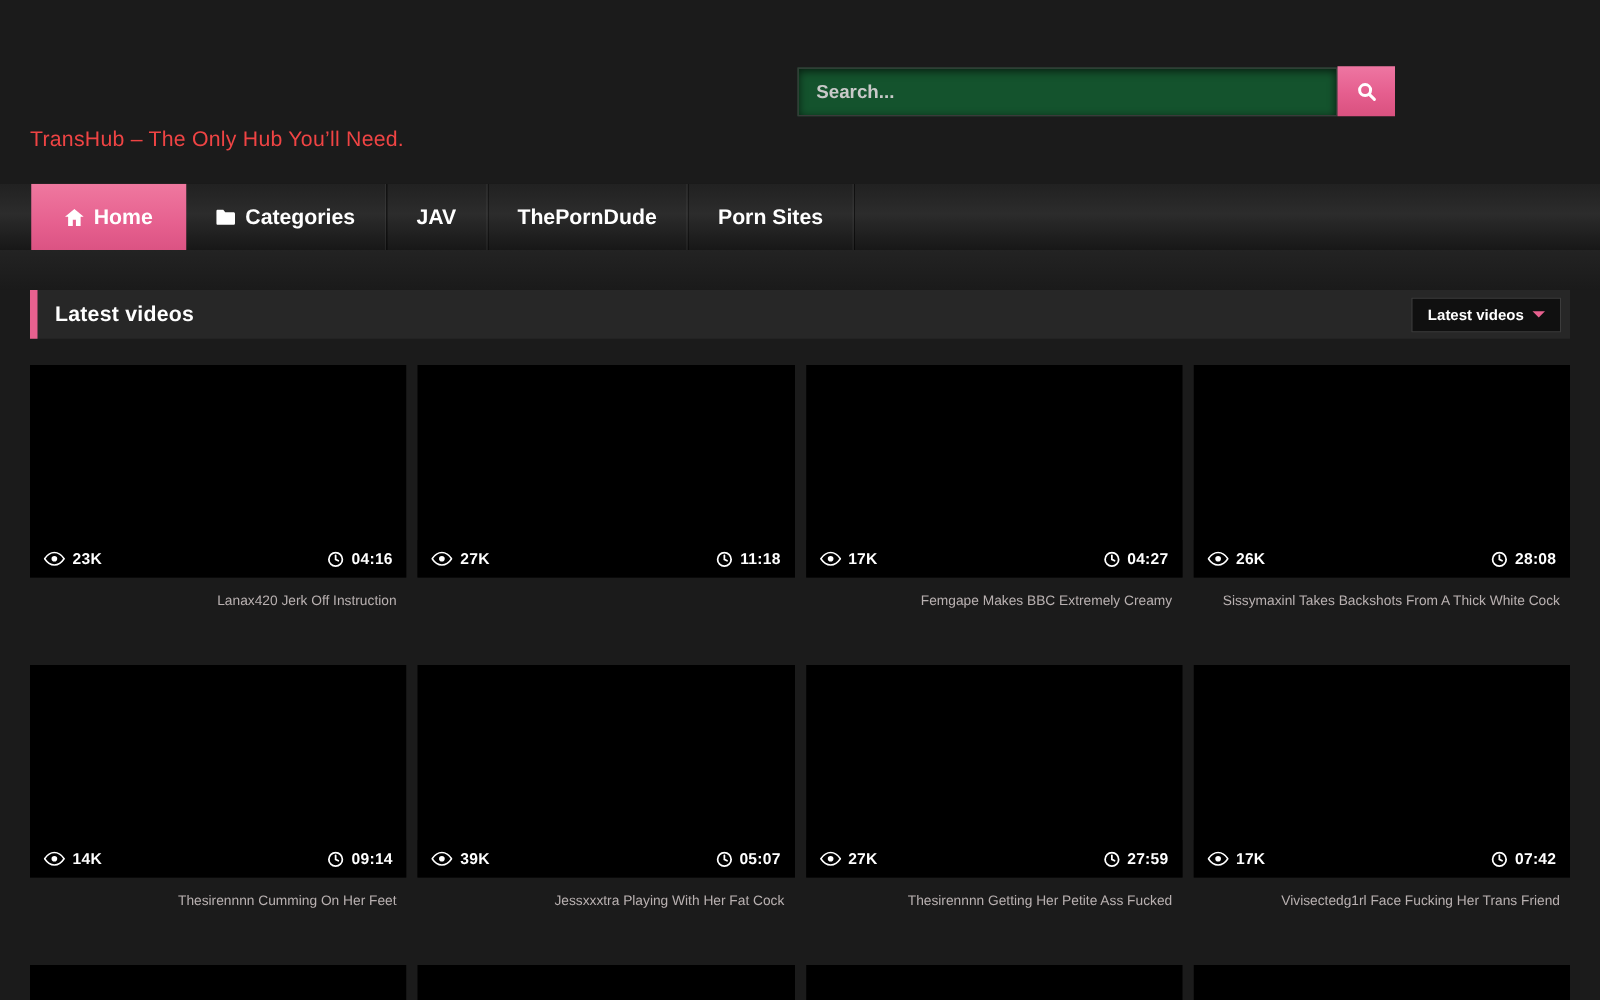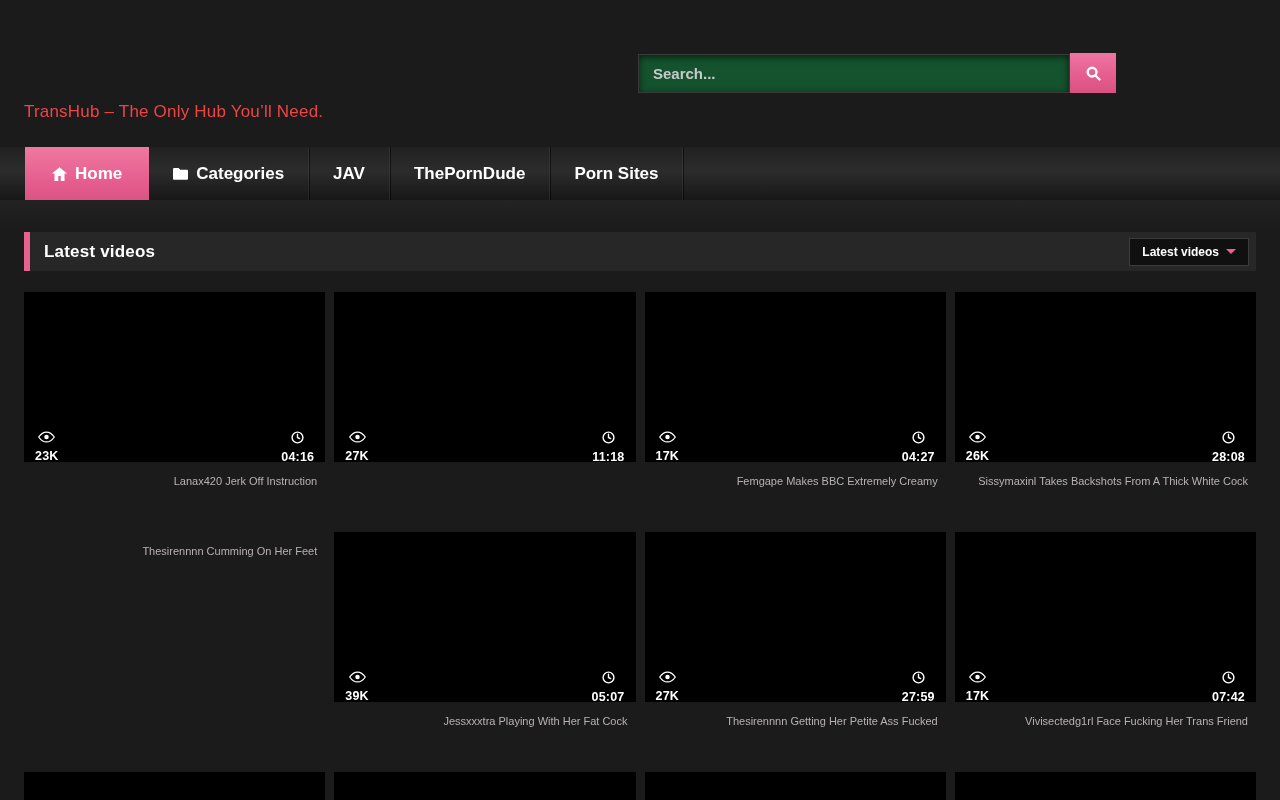--- a/index.html
+++ b/index.html
@@ -114,21 +114,20 @@
     position: absolute; left: 0; right: 0; bottom: 0;
     height: 30px;
     display: flex; align-items: center; justify-content: space-between;
     padding: 0 11px;
     background: rgba(0,0,0,0.55);
   }
   .stat {
     display: flex; align-items: center; gap: 6px;
     color: #fff; font-size: 12.5px; font-weight: bold;
     letter-spacing: .2px;
-    flex-direction: column;
   }
   .card-title {
     min-height: 70px;
     padding: 9px 8px 0;
     text-align: right;
     color: #b9b1b1;
     font-size: 11px;
     line-height: 20.5px;
   }
   .icon-svg { display: block; }
@@ -287,20 +286,42 @@
             </svg>
           </span>
           <span>28:08</span>
         </span>
       </div>
     </div>
     <div class="card-title">Sissymaxinl Takes Backshots From A Thick White Cock</div>
   </div>
 
   <div class="card">
+    <div class="thumb">
+      <div class="stats">
+        <span class="stat">
+          <span>
+            <svg class="icon-svg" width="17" height="12" viewBox="0 0 24 16" fill="none" stroke="#ffffff" stroke-width="1.8">
+              <path d="M1 8 C5 2 9 1 12 1 C15 1 19 2 23 8 C19 14 15 15 12 15 C9 15 5 14 1 8 Z"></path>
+              <circle cx="12" cy="8" r="3.2" fill="#ffffff" stroke="none"></circle>
+            </svg>
+          </span>
+          <span>14K</span>
+        </span>
+        <span class="stat">
+          <span>
+            <svg class="icon-svg" width="13" height="13" viewBox="0 0 24 24" fill="none" stroke="#ffffff" stroke-width="2.6" stroke-linecap="round">
+              <circle cx="12" cy="12" r="10"></circle>
+              <polyline points="12,6 12,12 16,14"></polyline>
+            </svg>
+          </span>
+          <span>09:14</span>
+        </span>
+      </div>
+    </div>
     <div class="card-title">Thesirennnn Cumming On Her Feet</div>
   </div>
 
   <div class="card">
     <div class="thumb">
       <div class="stats">
         <span class="stat">
           <span>
             <svg class="icon-svg" width="17" height="12" viewBox="0 0 24 16" fill="none" stroke="#ffffff" stroke-width="1.8">
               <path d="M1 8 C5 2 9 1 12 1 C15 1 19 2 23 8 C19 14 15 15 12 15 C9 15 5 14 1 8 Z"></path>

